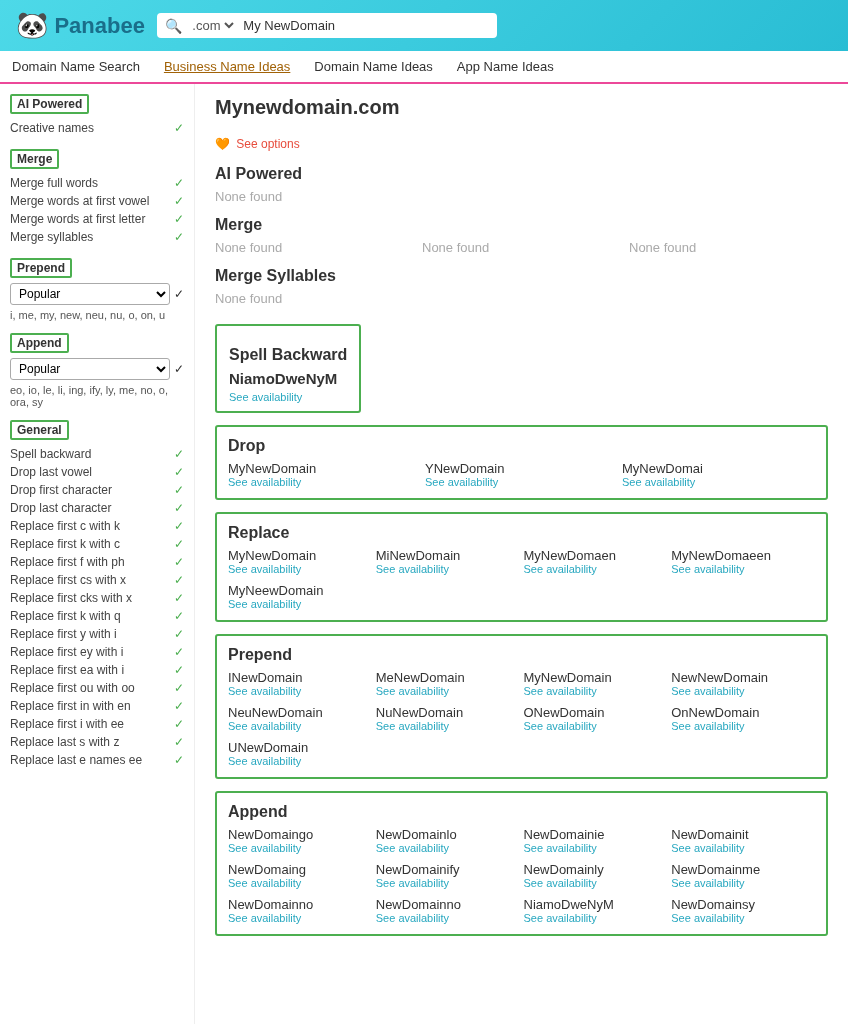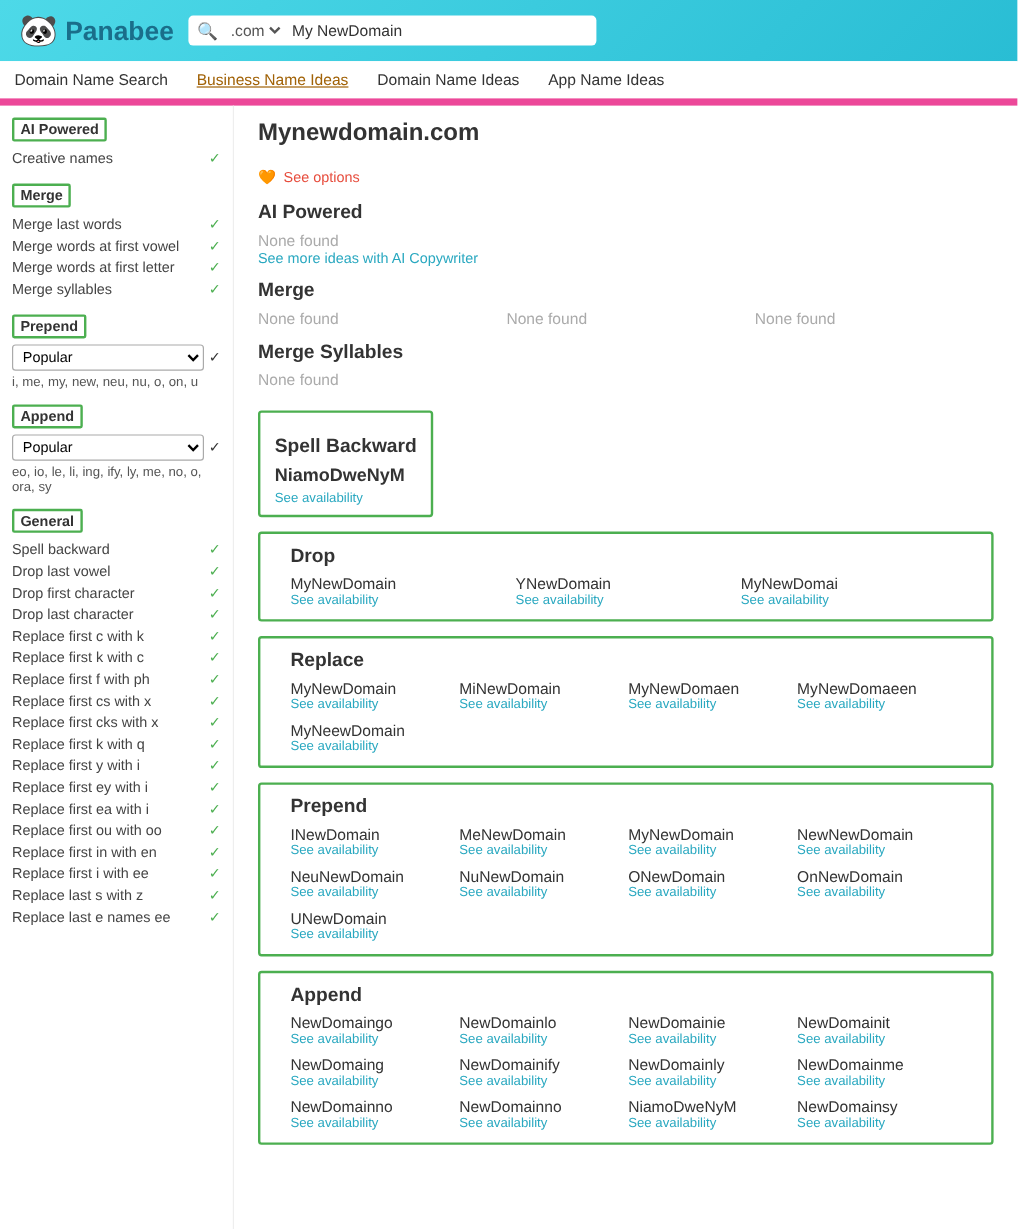--- a/index.html
+++ b/index.html
@@ -50,21 +50,21 @@
       font-size: 13px;
       flex: 1;
       color: #333;
     }
 
     
     #nav {
       display: flex;
       gap: 24px;
       padding: 8px 12px;
-      border-bottom: 6px solid #ec4899;
+      border-bottom: 2px solid #ec4899;
       background: #fff;
     }
     .nav-item {
       font-size: 13px;
       color: #333;
       cursor: pointer;
       text-decoration: none;
     }
     .nav-item.active {
       color: #a16207;
@@ -166,21 +166,21 @@
       color: #29a8c0;
       font-size: 12px;
       cursor: pointer;
       margin-bottom: 10px;
     }
 
     
     .bordered-section {
       border: 2px solid #4caf50;
       border-radius: 3px;
-      padding: 10px 25px;
+      padding: 10px 11px;
       margin-top: 12px;
       margin-bottom: 4px;
     }
     .bordered-section .section-title {
       margin-top: 0;
     }
 
     .name-grid {
       display: grid;
       grid-template-columns: repeat(4, 1fr);
@@ -266,21 +266,21 @@
       <div class="sidebar-section-title">AI Powered</div>
       <div class="sidebar-item">
         <span>Creative names</span>
         <span class="check">✓</span>
       </div>
     </div>
 
     <div class="sidebar-section">
       <div class="sidebar-section-title">Merge</div>
       <div class="sidebar-item">
-        <span>Merge last words</span>
+        <span>Merge full words</span>
         <span class="check">✓</span>
       </div>
       <div class="sidebar-item">
         <span>Merge words at first vowel</span>
         <span class="check">✓</span>
       </div>
       <div class="sidebar-item">
         <span>Merge words at first letter</span>
         <span class="check">✓</span>
       </div>
@@ -396,21 +396,20 @@
 
     <div class="domain-title">Mynewdomain.com</div>
     <div class="see-options">
       <span class="heart-icon">🧡</span>
       <span>See options</span>
     </div>
 
     <div class="section-plain">
       <div class="section-title">AI Powered</div>
       <div class="none-found">None found</div>
-      <div class="see-more-link">See more ideas with AI Copywriter</div>
     </div>
 
     <div class="section-plain">
       <div class="section-title">Merge</div>
       <div class="merge-grid">
         <div class="none-found">None found</div>
         <div class="none-found">None found</div>
         <div class="none-found">None found</div>
       </div>
     </div>

